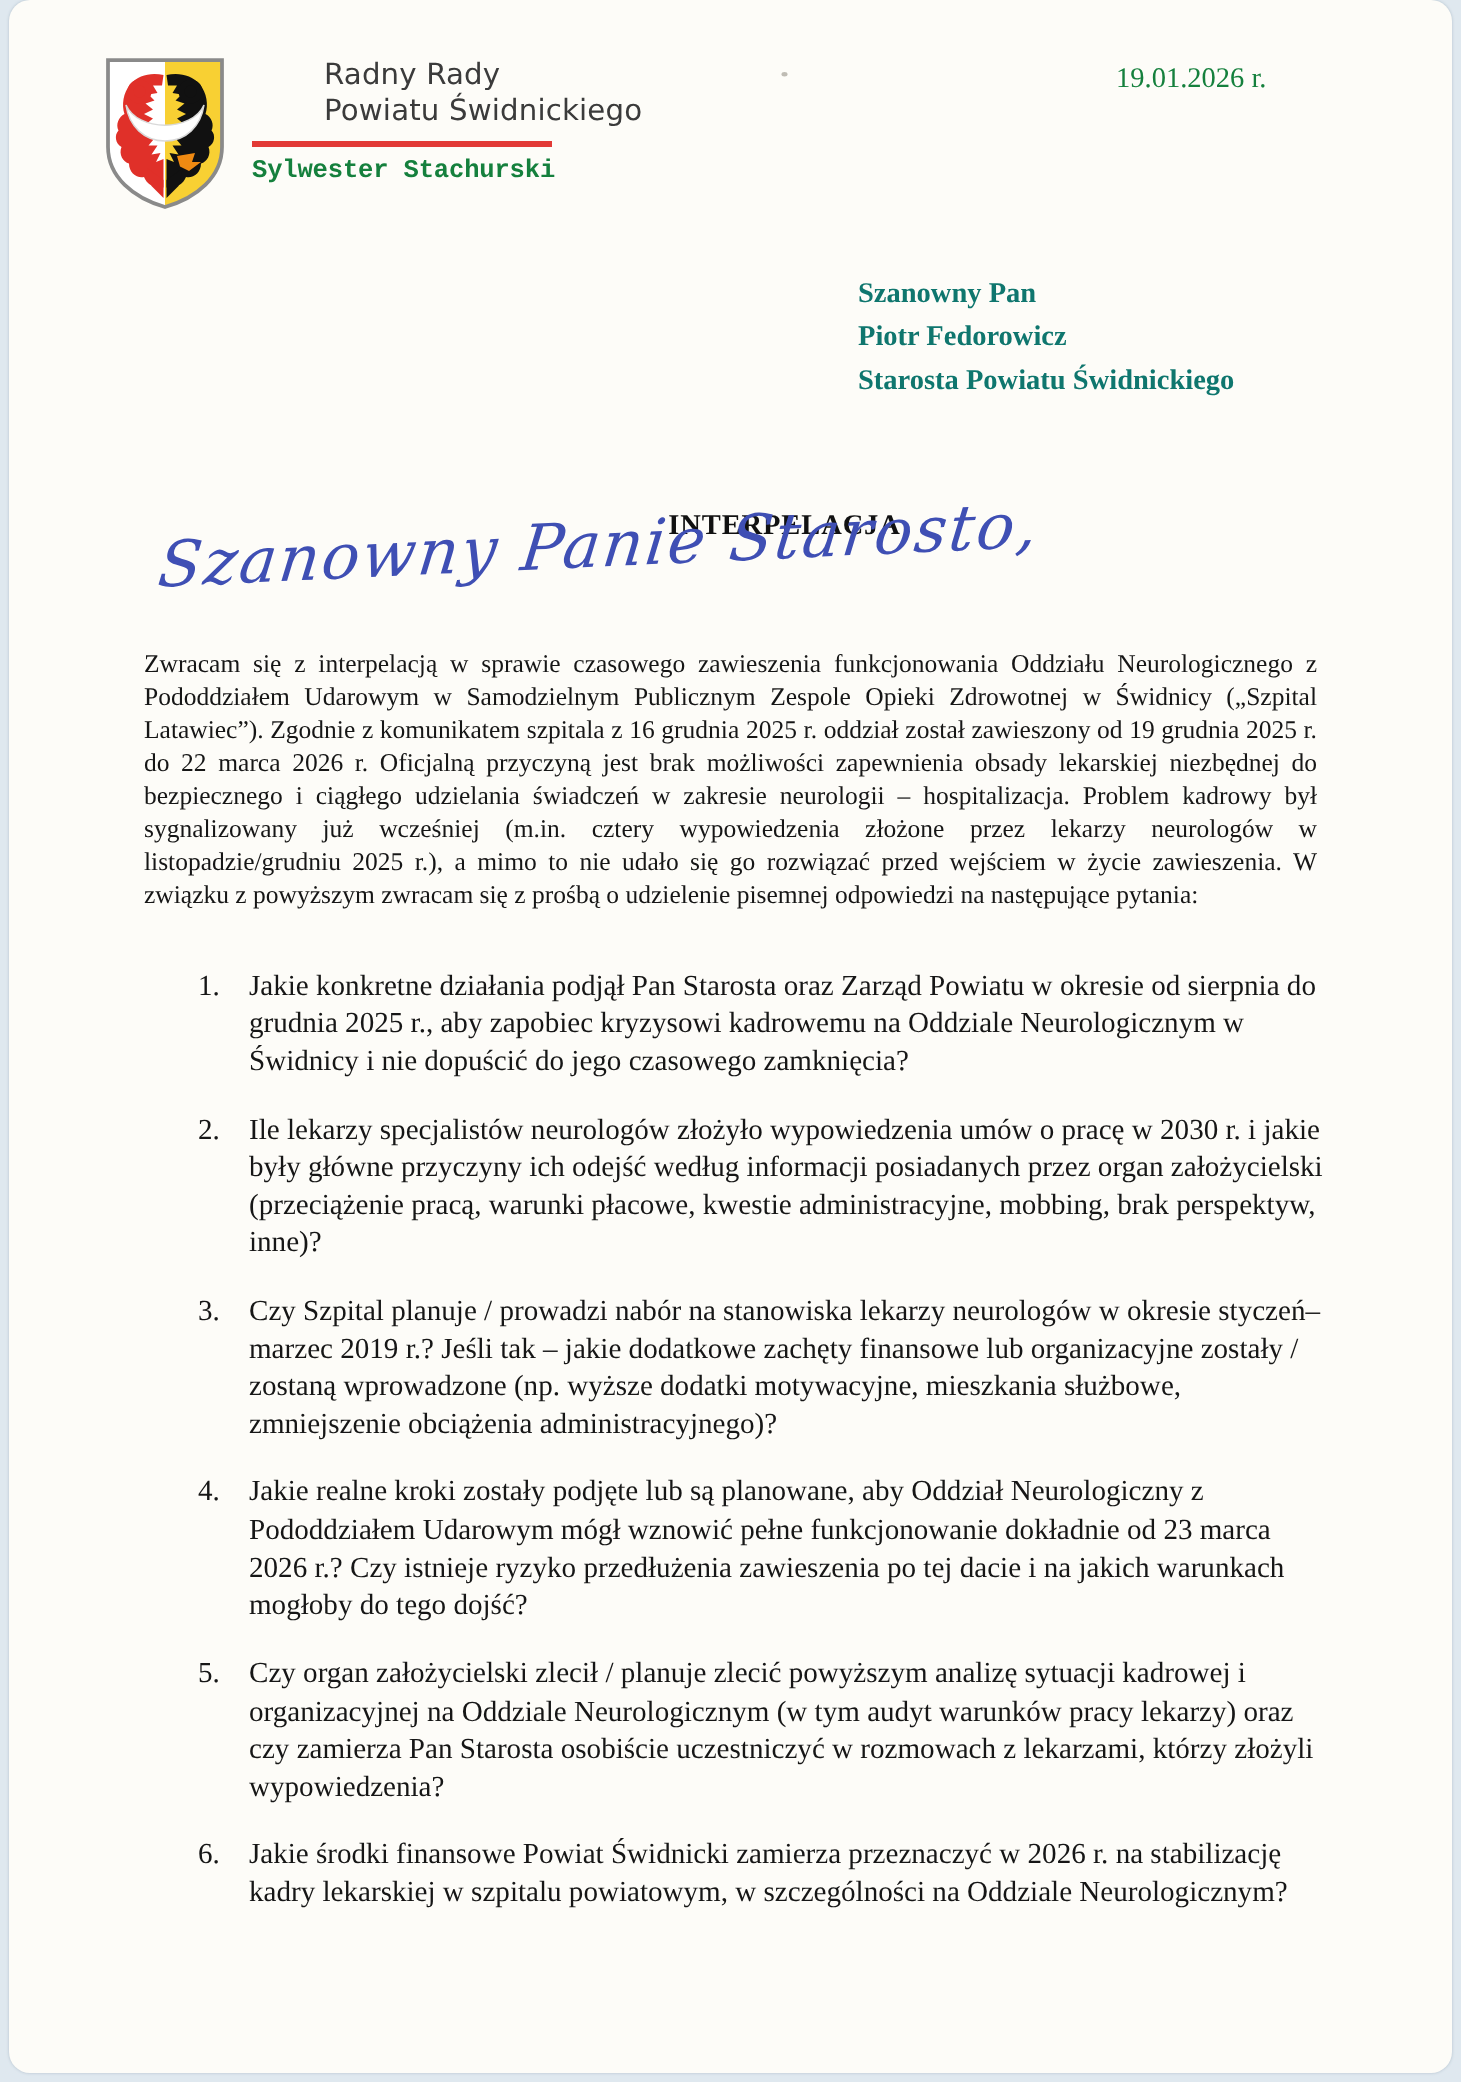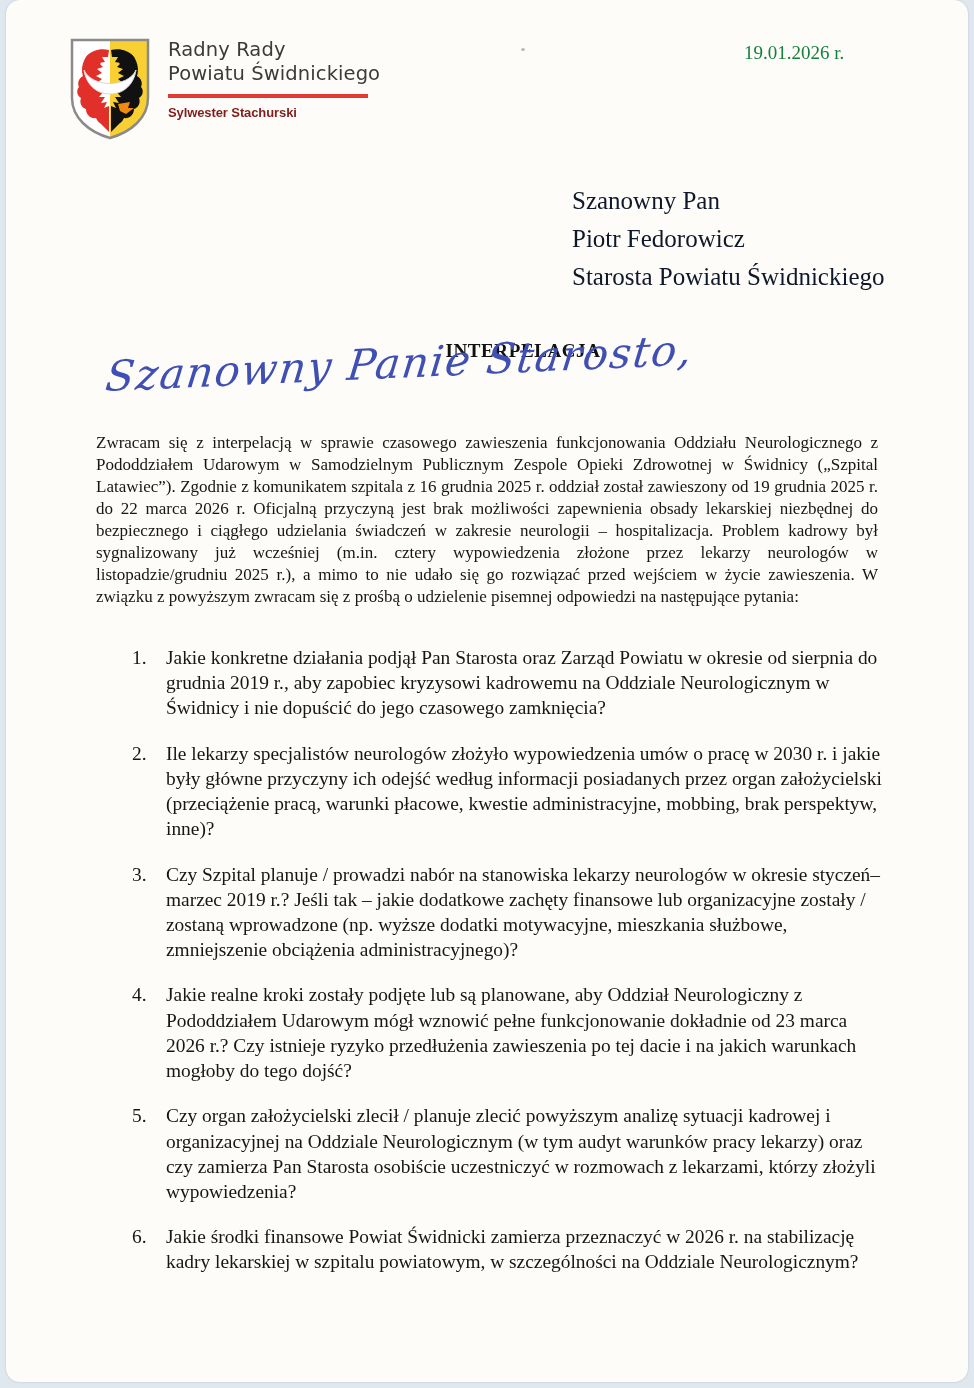--- a/index.html
+++ b/index.html
@@ -44,33 +44,34 @@
     padding-top: 2px;
   }
   .lh-org {
     font-family: "DejaVu Sans", sans-serif;
     font-size: 19.5px;
     line-height: 1.22;
     color: #3b3b3b;
     letter-spacing: 0.1px;
     white-space: pre-line;
     font-weight: 400;
+    margin-left: 48px;
   }
   .lh-rule {
     margin-top: 8px;
     margin-bottom: 7px;
     width: 200px;
     height: 4px;
     background: #e23a36;
   }
   .lh-name {
-    font-family: Liberation Sans, sans-serif;
-    font-size: 13px;
+    font-family: Liberation Mono, monospace;
+    font-size: 17px;
     font-weight: 700;
-    color: #7f1d1d;
+    color: #15803d;
     letter-spacing: -0.1px;
   }
 
   
   .doc-date {
     position: absolute;
     left: 738px;
     top: 42px;
     font-size: 19px;
     color: #15803d;
@@ -85,24 +86,24 @@
     height: 3px;
     background: #bfbcb4;
     border-radius: 50%;
   }
 
   
   .addressee {
     position: absolute;
     left: 566px;
     top: 182px;
-    font-size: 25px;
-    font-weight: normal;
+    font-size: 19px;
+    font-weight: bold;
     line-height: 1.52;
-    color: #0f172a;
+    color: #0f766e;
     white-space: pre-line;
   }
 
   
   .doc-title {
     position: absolute;
     left: 0;
     top: 320px;
     width: 962px;
     text-align: center;
@@ -228,21 +229,21 @@
 
   <div class="doc-title">INTERPELACJA</div>
 
   <div class="handwritten">Szanowny Panie Starosto,</div>
 
   <div class="body-text">Zwracam się z interpelacją w sprawie czasowego zawieszenia funkcjonowania Oddziału Neurologicznego z Pododdziałem Udarowym w Samodzielnym Publicznym Zespole Opieki Zdrowotnej w Świdnicy („Szpital Latawiec”). Zgodnie z komunikatem szpitala z 16 grudnia 2025 r. oddział został zawieszony od 19 grudnia 2025 r. do 22 marca 2026 r. Oficjalną przyczyną jest brak możliwości zapewnienia obsady lekarskiej niezbędnej do bezpiecznego i ciągłego udzielania świadczeń w zakresie neurologii – hospitalizacja. Problem kadrowy był sygnalizowany już wcześniej (m.in. cztery wypowiedzenia złożone przez lekarzy neurologów w listopadzie/grudniu 2025 r.), a mimo to nie udało się go rozwiązać przed wejściem w życie zawieszenia. W związku z powyższym zwracam się z prośbą o udzielenie pisemnej odpowiedzi na następujące pytania:</div>
 
   <div class="questions">
     <div class="q-item">
       <span class="q-num">1.</span>
-      <span class="q-text">Jakie konkretne działania podjął Pan Starosta oraz Zarząd Powiatu w okresie od sierpnia do grudnia 2019 r., aby zapobiec kryzysowi kadrowemu na Oddziale Neurologicznym w Świdnicy i nie dopuścić do jego czasowego zamknięcia?</span>
+      <span class="q-text">Jakie konkretne działania podjął Pan Starosta oraz Zarząd Powiatu w okresie od sierpnia do grudnia 2025 r., aby zapobiec kryzysowi kadrowemu na Oddziale Neurologicznym w Świdnicy i nie dopuścić do jego czasowego zamknięcia?</span>
     </div>
     <div class="q-item">
       <span class="q-num">2.</span>
       <span class="q-text">Ile lekarzy specjalistów neurologów złożyło wypowiedzenia umów o pracę w 2030 r. i jakie były główne przyczyny ich odejść według informacji posiadanych przez organ założycielski (przeciążenie pracą, warunki płacowe, kwestie administracyjne, mobbing, brak perspektyw, inne)?</span>
     </div>
     <div class="q-item">
       <span class="q-num">3.</span>
       <span class="q-text">Czy Szpital planuje / prowadzi nabór na stanowiska lekarzy neurologów w okresie styczeń–marzec 2019 r.? Jeśli tak – jakie dodatkowe zachęty finansowe lub organizacyjne zostały / zostaną wprowadzone (np. wyższe dodatki motywacyjne, mieszkania służbowe, zmniejszenie obciążenia administracyjnego)?</span>
     </div>
     <div class="q-item">

